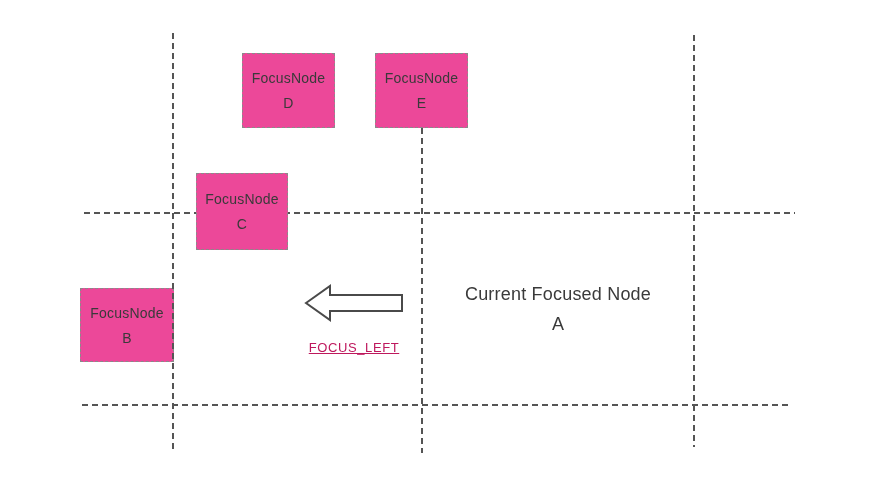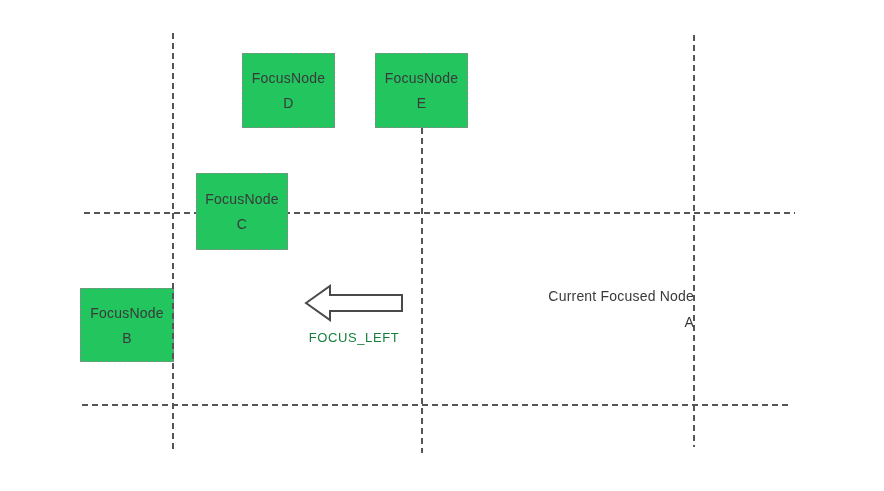--- a/index.html
+++ b/index.html
@@ -27,21 +27,21 @@
     width: 2px;
     background: repeating-linear-gradient(to bottom, #555555 0 6px, transparent 6px 10px);
     z-index: 1;
   }
   .vline-top { z-index: 3; }
 
   
   .node-box {
     position: absolute;
     box-sizing: border-box;
-    background: #22c55e;
+    background: #ec4899;
     border: 1px dashed #8a8a8a;
     display: flex;
     flex-direction: column;
     align-items: center;
     justify-content: center;
     gap: 11px;
     z-index: 2;
     color: #3a3a3a;
     font-size: 14px;
     letter-spacing: 0.2px;
@@ -52,45 +52,46 @@
   #node-e { left: 375px; top: 53px;  width: 93px; height: 75px; }
   #node-c { left: 196px; top: 173px; width: 92px; height: 77px; }
   #node-b { left: 80px;  top: 288px; width: 94px; height: 74px; }
 
   
   .current-node {
     position: absolute;
     left: 422px; top: 213px; width: 272px; height: 192px;
     display: flex;
     flex-direction: column;
-    align-items: flex-end;
+    align-items: center;
     justify-content: center;
     gap: 12px;
     color: #3a3a3a;
-    font-size: 14px;
+    font-size: 18px;
     letter-spacing: 0.2px;
     z-index: 2;
   }
   .current-node .nline { line-height: 1; white-space: nowrap; }
 
   
   .arrow-wrap {
     position: absolute;
     left: 303px; top: 283px; width: 102px; height: 40px;
     z-index: 2;
   }
   .arrow-label {
     position: absolute;
-    left: 303px; top: 330px; width: 102px;
+    left: 303px; top: 340px; width: 102px;
     text-align: center;
-    color: #15803d;
+    color: #be185d;
     font-size: 13px;
     letter-spacing: 0.6px;
     z-index: 2;
     white-space: nowrap;
+    text-decoration: underline;
   }
 
   
   .watermark {
     position: absolute;
     right: 14px; top: 453px;
     color: #c9c9c9;
     font-size: 18px;
     letter-spacing: 1px;
     z-index: 2;

